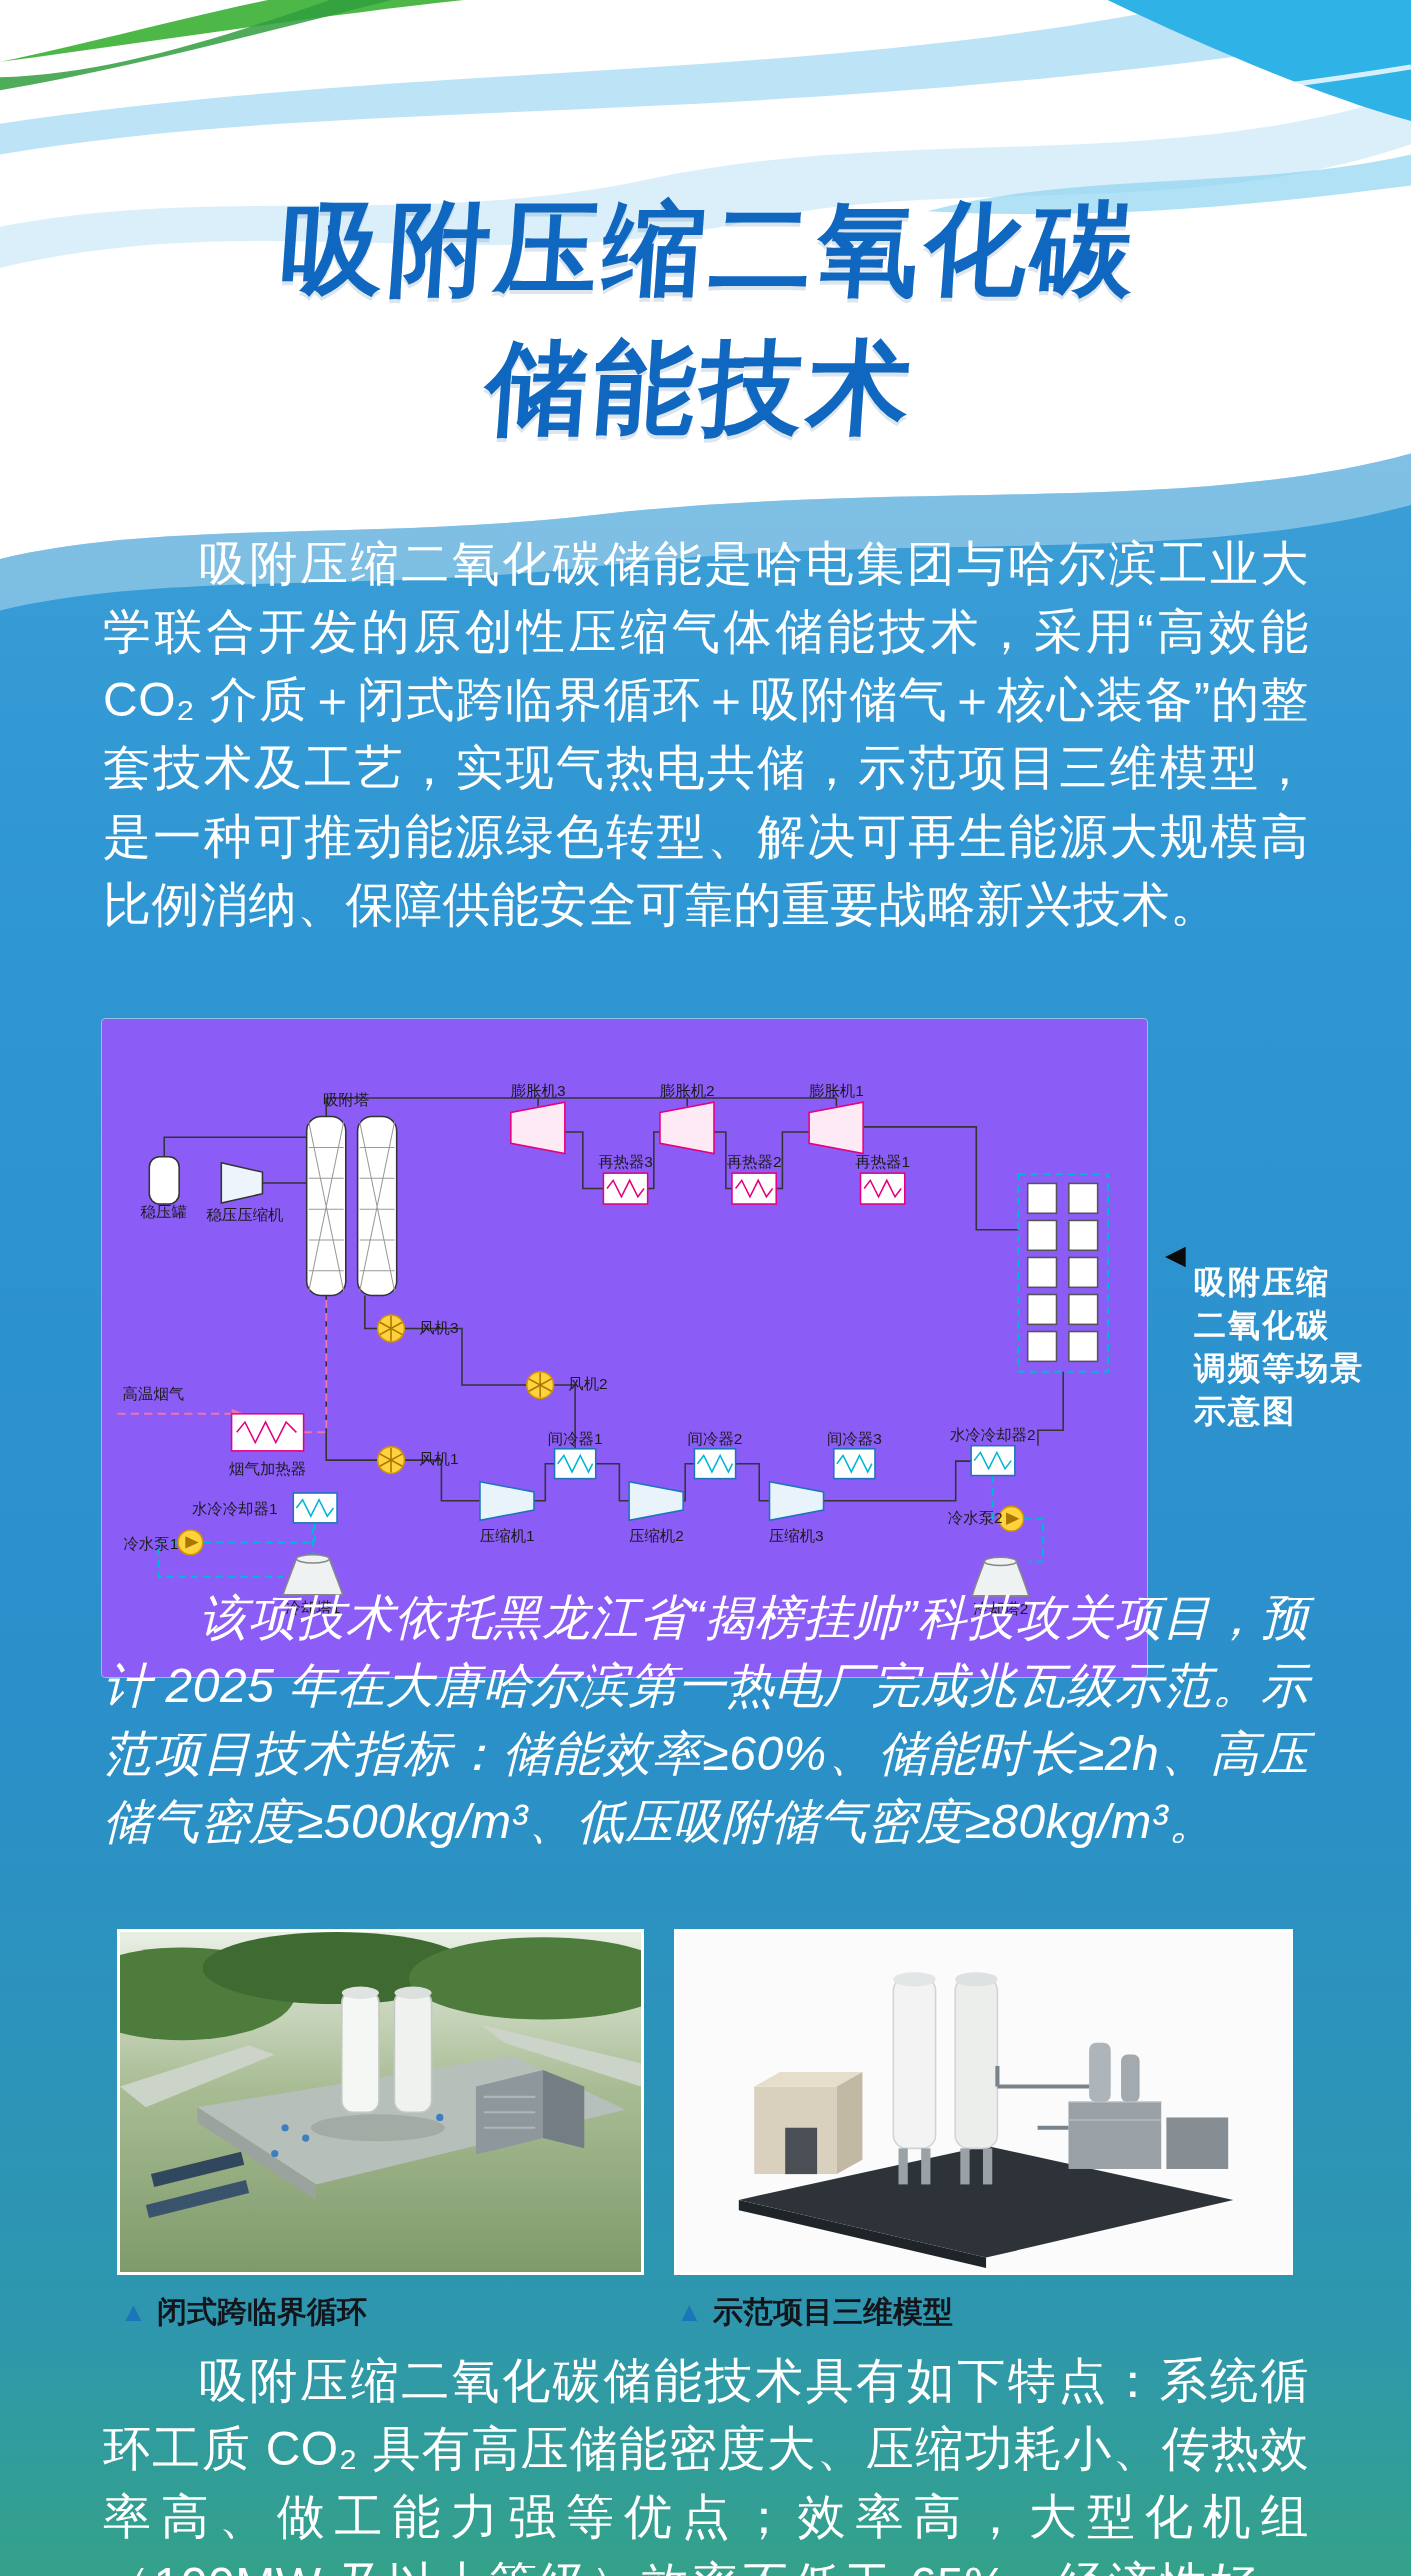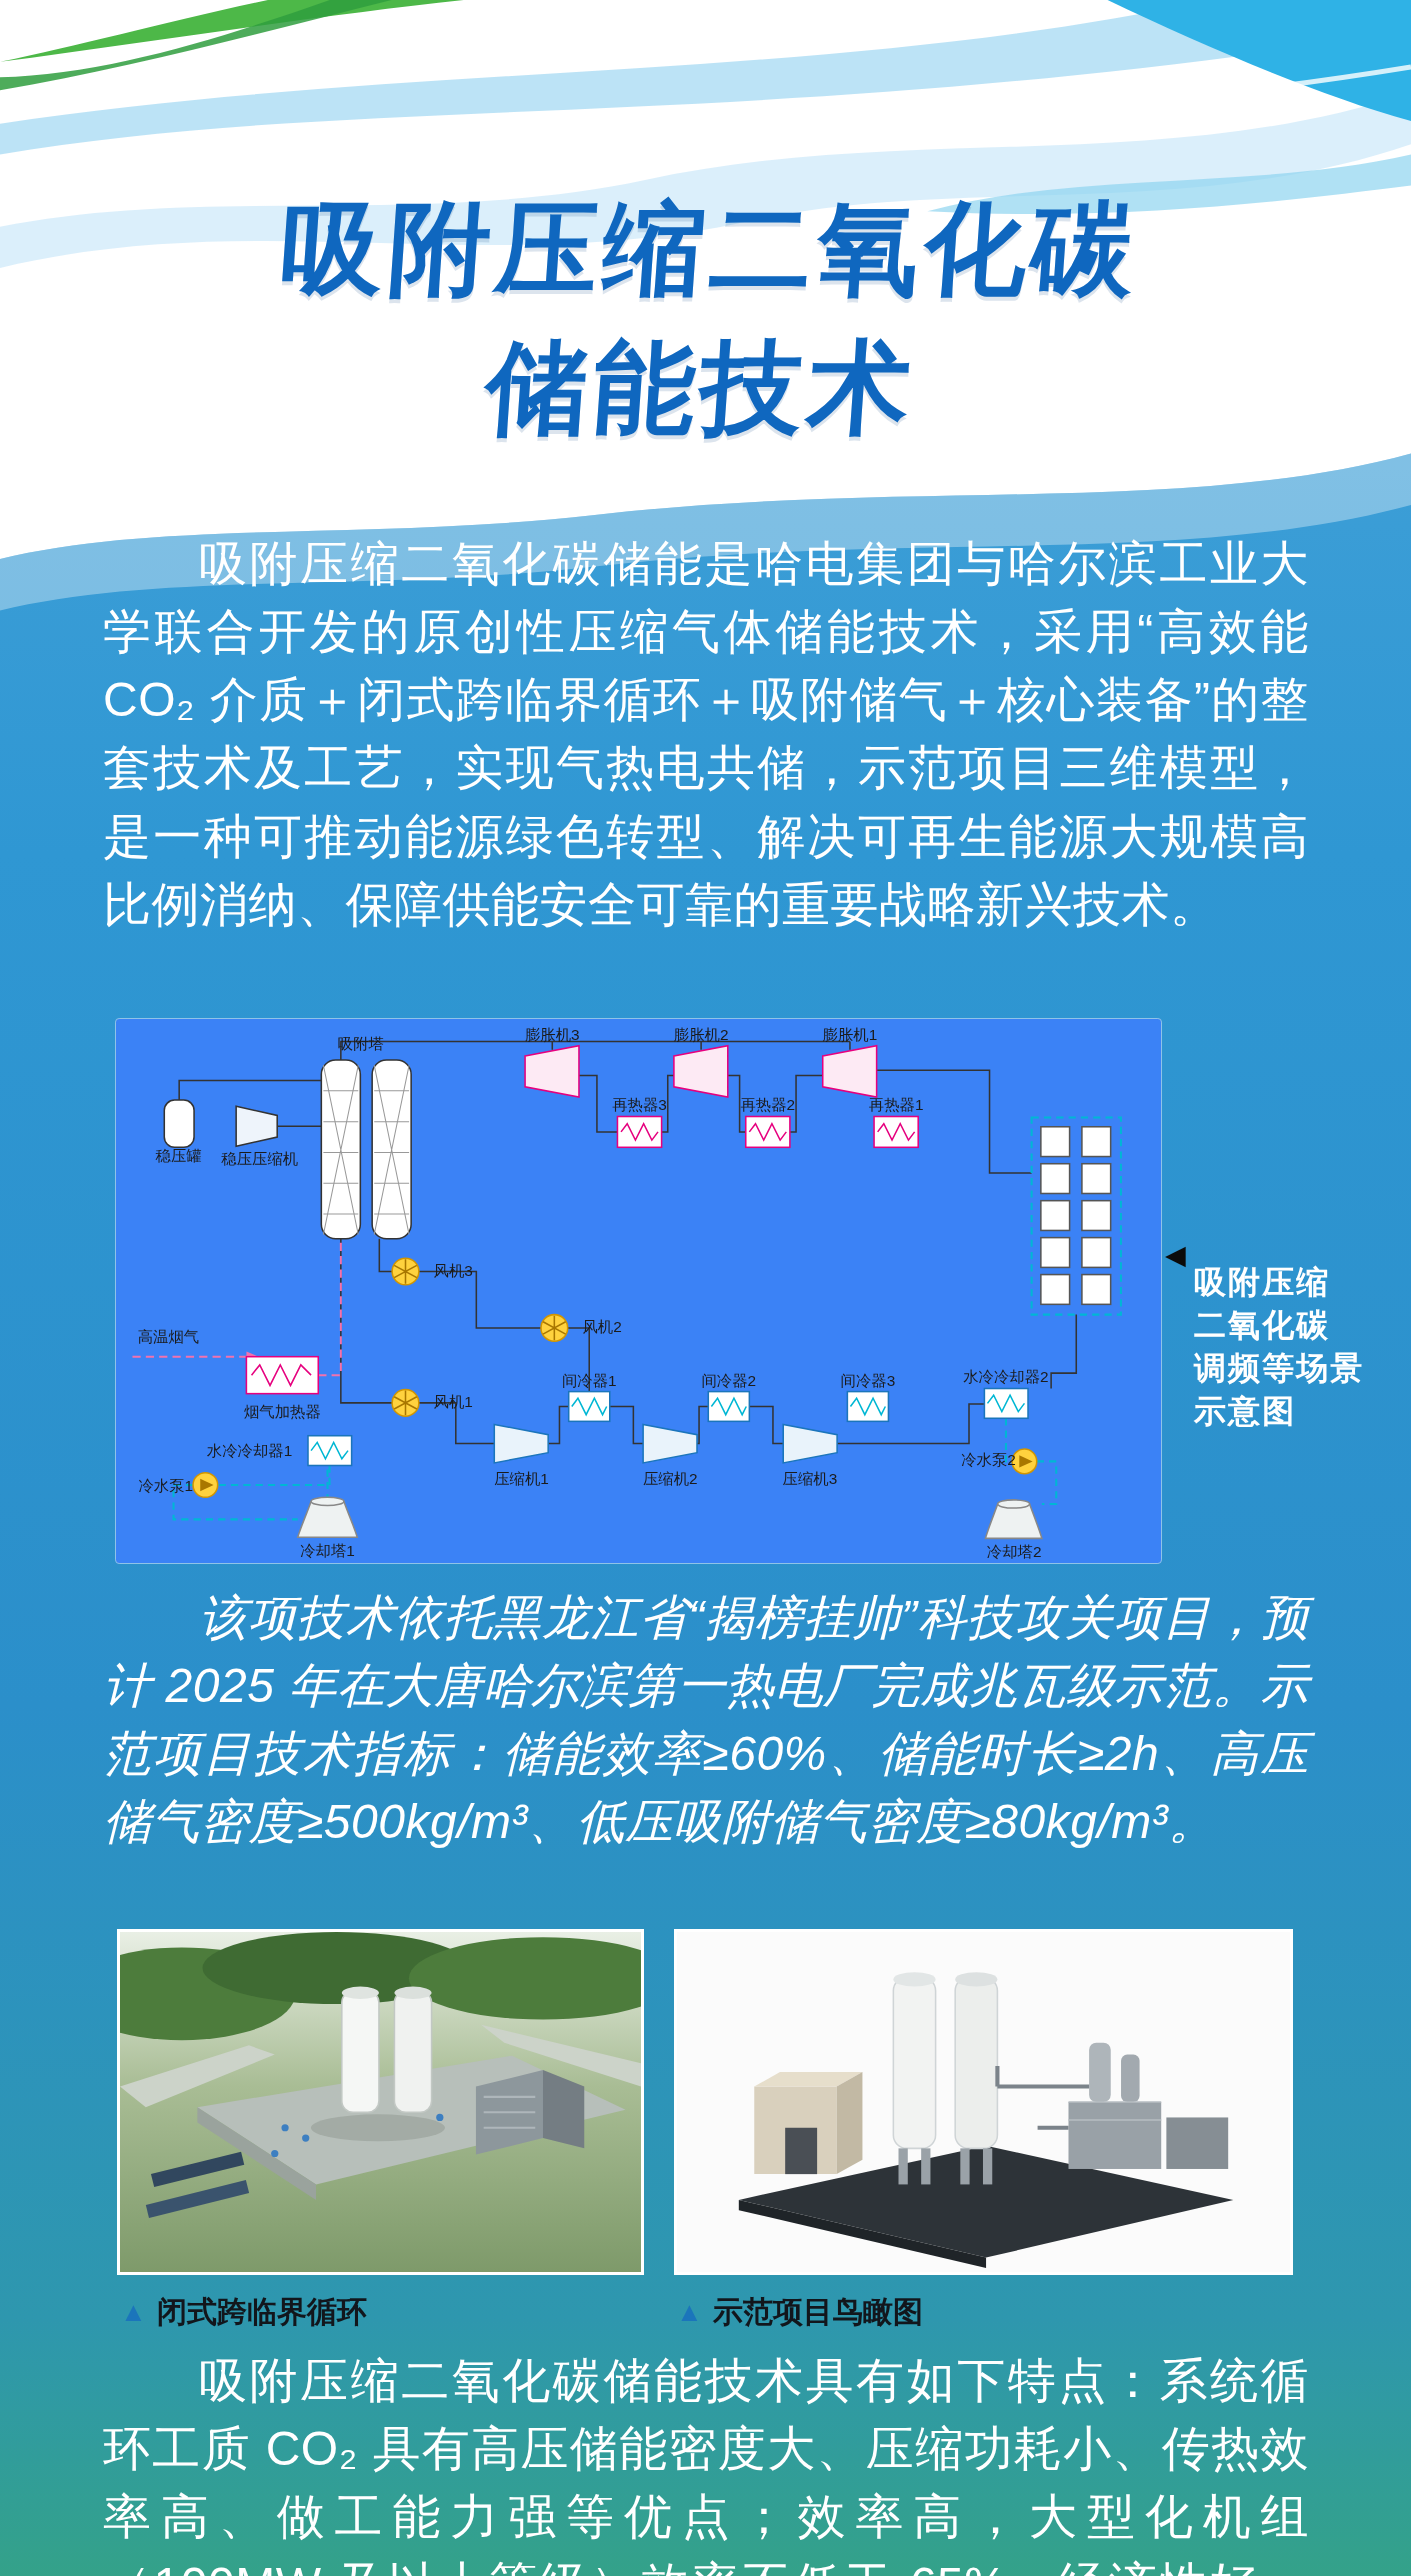--- a/index.html
+++ b/index.html
@@ -18,22 +18,22 @@
 
   
   .para{position:absolute;left:103px;width:1206px;color:#ffffff;
     font-size:48px;line-height:1.42;text-align:justify;text-align-last:left;
     text-indent:2em;letter-spacing:0.5px;}
   .p1{top:530px;}
   .p2{top:1584px;font-style:italic;}
   .p3{top:2347px;}
 
   
-  .diagram-box{position:absolute;top:1018px;left:101px;width:1047px;height:546px;
-    background:#3b82f6;border:1.5px solid #8fc3e8;border-radius:4.1px;box-sizing:border-box;margin-left:14px;}
+  .diagram-box{position:absolute;top:1018px;left:101px;width:1047px;height:660px;
+    background:#8b5cf6;border:1.5px solid #8fc3e8;border-radius:4.1px;box-sizing:border-box;}
   .diagram-box svg{width:100%;height:100%;display:block;}
   .dlabel{font-size:30px;fill:#1b1b1b;text-anchor:middle;}
   .side-label{position:absolute;top:1234px;left:1165px;display:flex;gap:8.2px;
     color:#ffffff;font-weight:bold;}
   .side-label .arrow{color:#0b0b0b;font-size:27px;line-height:43px;}
   .side-label .lines{display:flex;flex-direction:column;margin-top:27px;}
   .side-label .lines span{font-size:32px;line-height:43px;letter-spacing:2.1px;}
 
   
   .photo{position:absolute;top:1929px;border:3.1px solid #ffffff;box-sizing:border-box;
@@ -351,19 +351,19 @@
         </g>
     </svg>
   </div>
 
   <div class="caption cap1">
     <span class="tri">▲</span>
     <span>闭式跨临界循环</span>
   </div>
   <div class="caption cap2">
     <span class="tri">▲</span>
-    <span>示范项目鸟瞰图</span>
+    <span>示范项目三维模型</span>
   </div>
 
   <div class="para p3">吸附压缩二氧化碳储能技术具有如下特点：系统循环工质 CO₂ 具有高压储能密度大、压缩功耗小、传热效率高、做工能力强等优点；效率高，大型化机组（100MW 及以上等级）效率不低于 65%；经济性好，储能周期长（4h 以上），度电成本较低；占地面积小、高低压储能密度高、不依赖特殊地理环境，选址灵活，建设周期短；安全环保，存储无燃爆和泄露风险；应用场景广，能匹配风光等新能源及传统火电机组，可用于风光消纳及热电解耦，调峰、调频等场景。</div>
 
 </div>
 
 
 </body></html>

